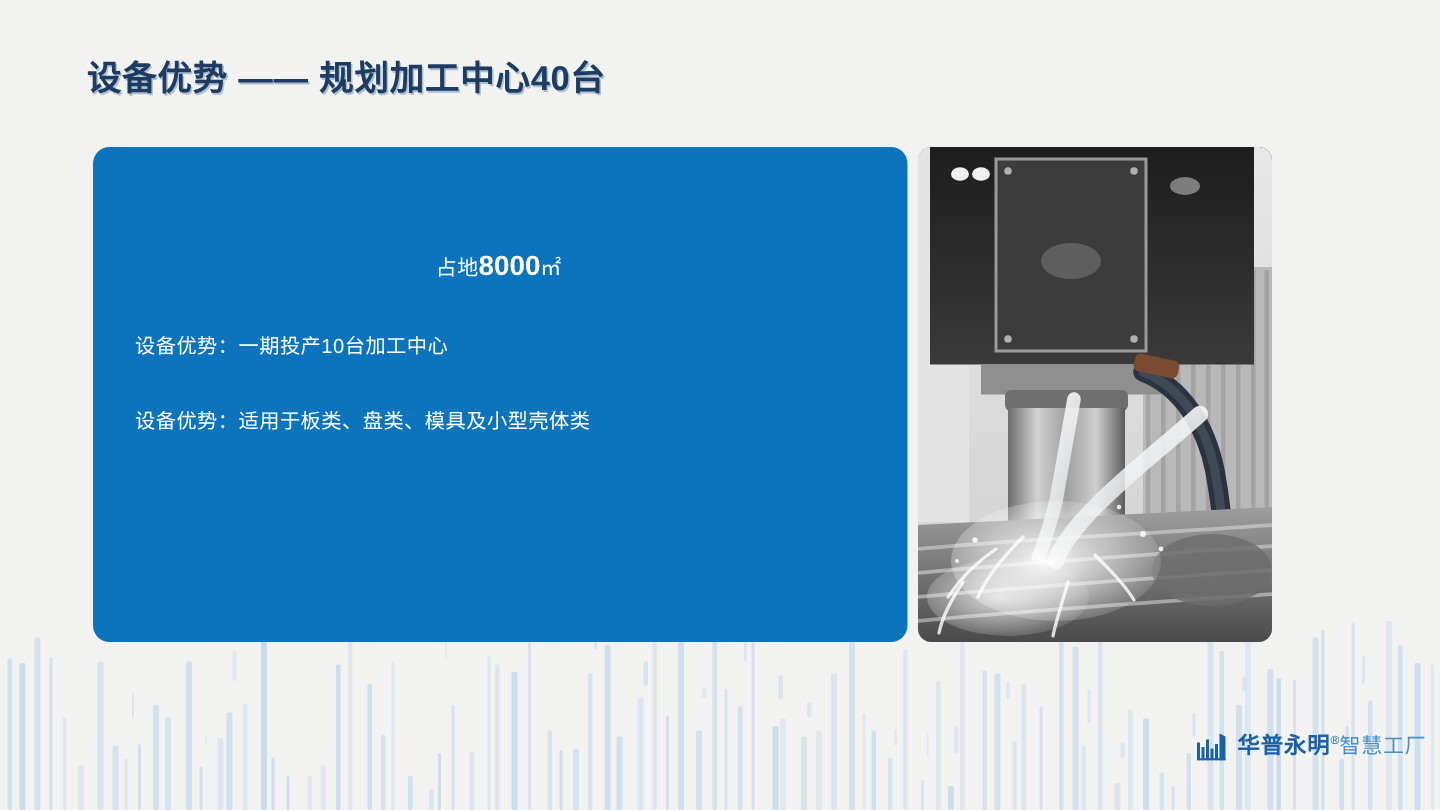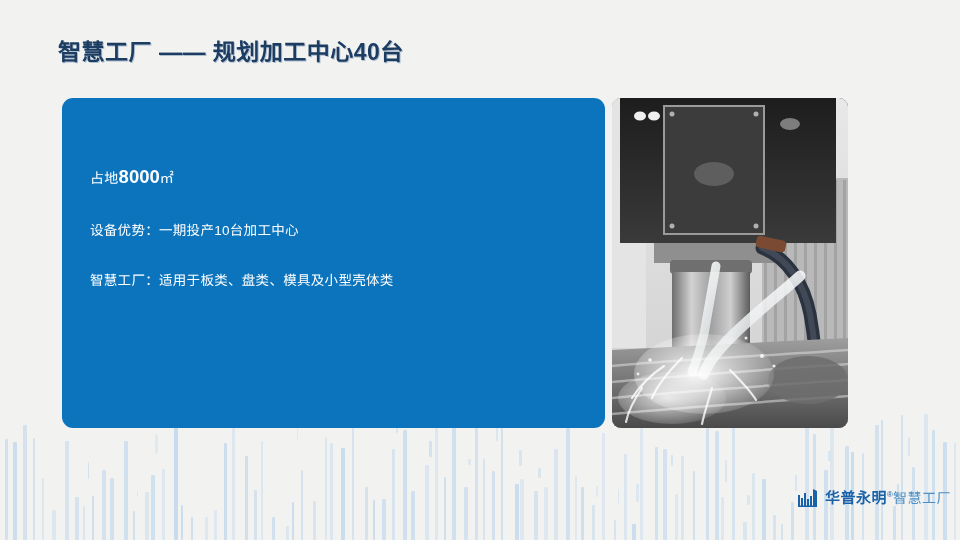--- a/index.html
+++ b/index.html
@@ -63,21 +63,21 @@
   }
   .card-line {
     color: #ffffff;
     font-size: 13.5px;
     line-height: 1;
     margin-bottom: 37px;
     white-space: nowrap;
     letter-spacing: 0.3px;
   }
   .card-line:last-child { margin-bottom: 0; }
-  .line-land { font-size: 14px; }
+  .line-land { font-size: 14px; text-align: center; }
   .land-num {
     font-size: 18.5px;
     font-weight: bold;
     letter-spacing: 0px;
   }
   .line-indent { padding-left: 78px; }
 
   
   #photo {
     position: absolute;
@@ -240,28 +240,28 @@
       <div class="bar" style="left: 896.673px; width: 2px; height: 12.569px; bottom: 43.889px; background: rgb(201, 220, 237); opacity: 0.79;"></div>
       <div class="bar" style="left: 900.551px; width: 2px; height: 125.271px; background: rgb(201, 220, 237); opacity: 0.7;"></div>
       <div class="bar" style="left: 911.509px; width: 3px; height: 72.5674px; background: rgb(201, 220, 237); opacity: 0.76;"></div>
       <div class="bar" style="left: 907.509px; width: 2px; height: 18.3382px; bottom: 84.3805px; background: rgb(201, 220, 237); opacity: 0.57;"></div>
       <div class="bar" style="left: 924.401px; width: 4px; height: 125.616px; background: rgb(201, 220, 237); opacity: 0.52;"></div>
       <div class="bar" style="left: 931.959px; width: 3px; height: 109.586px; background: rgb(201, 220, 237); opacity: 0.87;"></div>
       <div class="bar" style="left: 943.22px; width: 4px; height: 98.2611px; background: rgb(201, 220, 237); opacity: 0.91;"></div>
       <div class="bar" style="left: 954.124px; width: 2px; height: 97.4333px; background: rgb(201, 220, 237); opacity: 0.48;"></div>
     </div>
 
-  <div id="title">智慧工厂 —— 规划加工中心40台</div>
+  <div id="title">设备优势 —— 规划加工中心40台</div>
 
   <div id="info-card">
     <div class="card-line line-land">
       <span>占地</span><span class="land-num">8000</span><span>㎡</span>
     </div>
     <div class="card-line">设备优势：一期投产10台加工中心</div>
-    <div class="card-line">智慧工厂：适用于板类、盘类、模具及小型壳体类</div>
+    <div class="card-line">设备优势：适用于板类、盘类、模具及小型壳体类</div>
   </div>
 
   <div id="photo">
     <svg viewBox="0 0 236 330" preserveAspectRatio="none">
       <defs>
         <linearGradient id="wallG" x1="0" y1="0" x2="0" y2="1">
           <stop offset="0" stop-color="#e8e8e8"></stop>
           <stop offset="1" stop-color="#cfcfcf"></stop>
         </linearGradient>
         <linearGradient id="spindleG" x1="0" y1="0" x2="1" y2="0">

